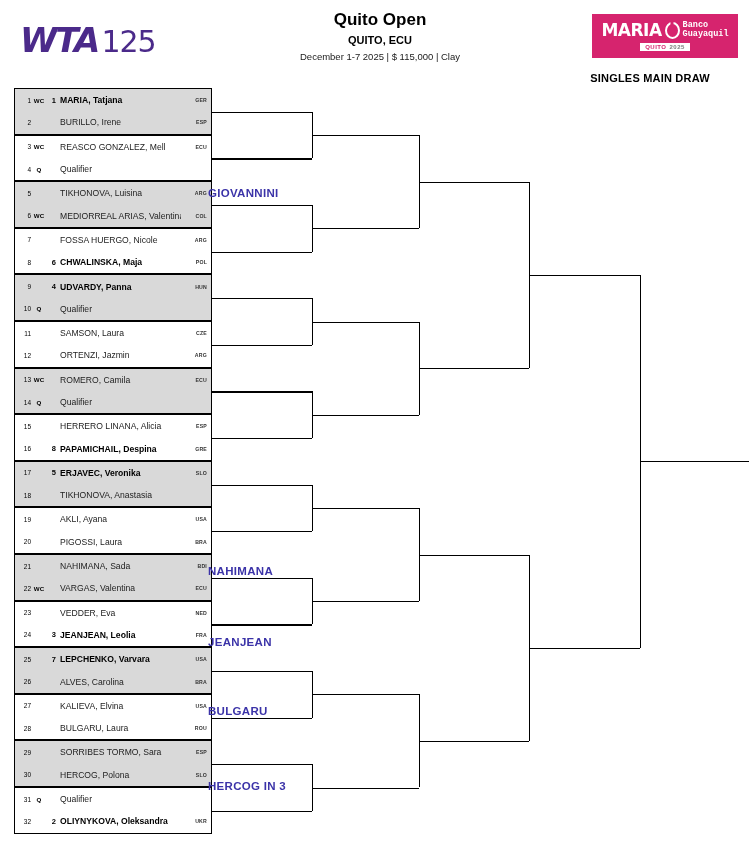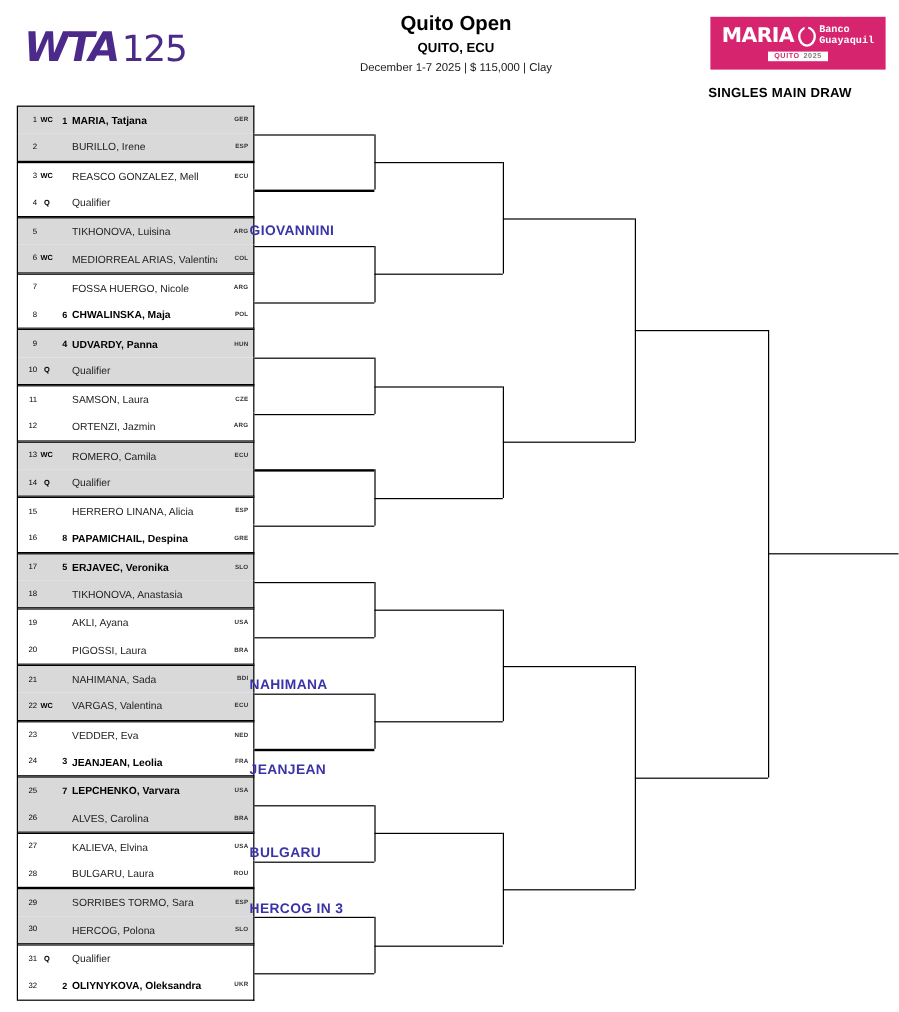--- a/index.html
+++ b/index.html
@@ -480,16 +480,16 @@
       <div class="hl" style="left: 529px; top: 647.7px; width: 111px;"></div>
       <div class="vl" style="left: 640px; top: 274.9px; height: 372.8px;"></div>
       <div class="hl" style="left: 640px; top: 461.3px; width: 109px;"></div>
     </div>
 
   <div id="annos">
       <div class="anno" style="left: 208px; top: 187px;">GIOVANNINI</div>
       <div class="anno" style="left: 208px; top: 565px;">NAHIMANA</div>
       <div class="anno" style="left: 208px; top: 612px; margin-top: 24px;">JEANJEAN</div>
       <div class="anno" style="left: 208px; top: 705px;">BULGARU</div>
-      <div class="anno" style="left: 208px; top: 752px;">HERCOG IN 3</div>
+      <div class="anno" style="left: 208px; top: 780px;">HERCOG IN 3</div>
     </div>
 
 </div>
 
 </body></html>

